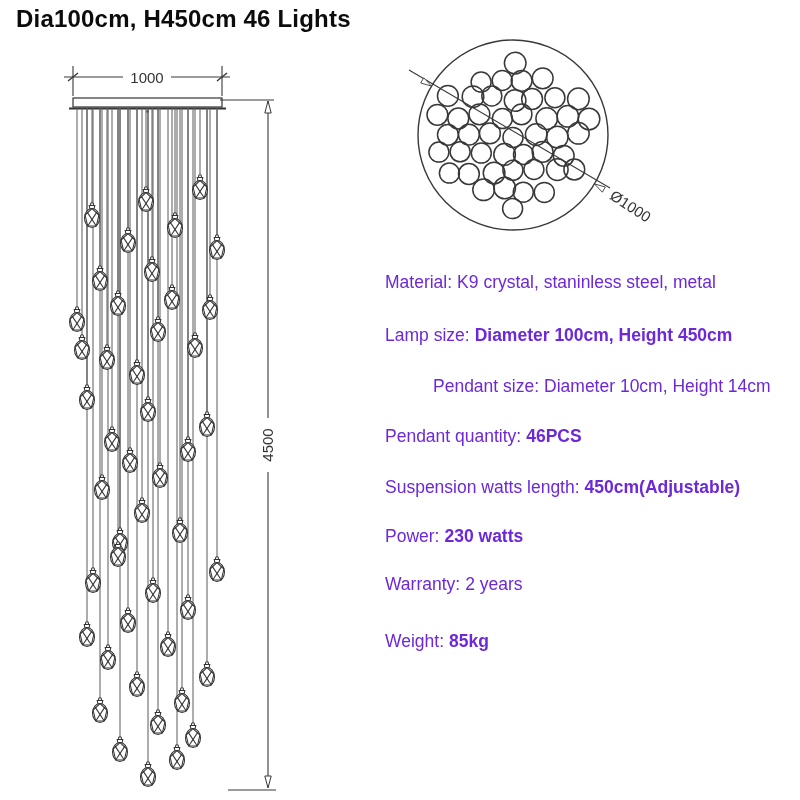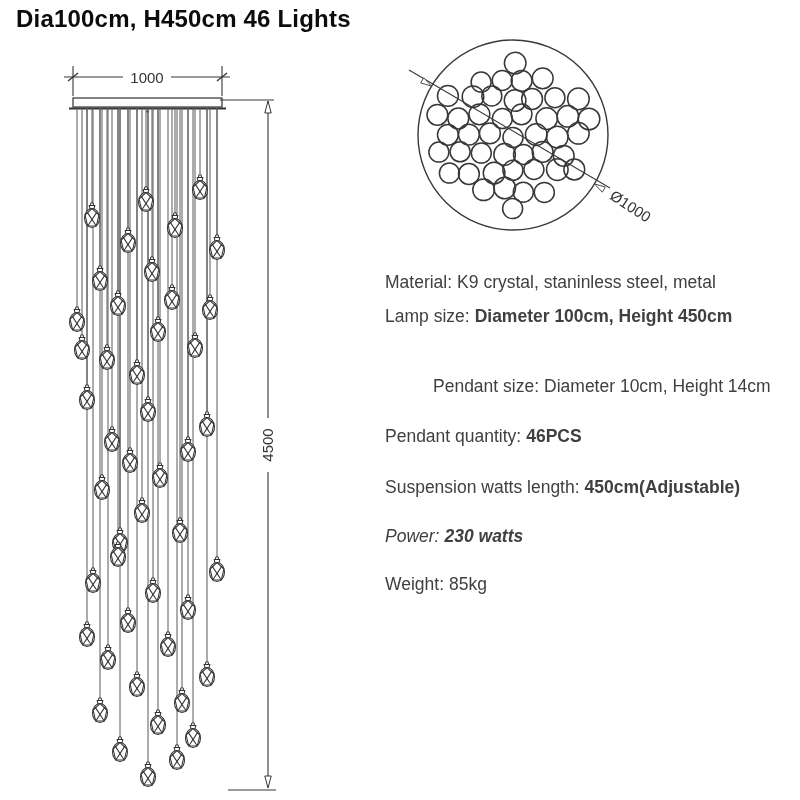--- a/index.html
+++ b/index.html
@@ -5,30 +5,30 @@
   html,body{margin:0;padding:0;background:#fff;}
   body{width:800px;height:800px;position:relative;overflow:hidden;
        font-family:"Liberation Sans",sans-serif;color:#111;}
   .canvas{position:absolute;left:0;top:0;width:800px;height:800px;background:#fff;}
   .title{position:absolute;left:16px;top:5px;font-size:24px;font-weight:bold;
          letter-spacing:.2px;color:#0c0c0c;white-space:nowrap;}
   svg{position:absolute;overflow:visible;}
   #side-view{left:0;top:0;}
   #top-view{left:380px;top:15px;}
   .specs{position:absolute;left:385px;top:0;width:410px;height:800px;}
-  .spec-row{position:absolute;left:0;white-space:nowrap;font-size:17.5px;color:#404040;}
+  .spec-row{position:absolute;left:0;white-space:nowrap;font-size:17.5px;color:#6d28d9;}
   .spec-row .lab{margin-right:5px;}
   .spec-row:nth-child(1){top:272px;}
-  .spec-row:nth-child(2){top:306px;text-align:center;}
+  .spec-row:nth-child(2){top:325px;text-align:center;}
   .spec-row:nth-child(3){top:376px;margin-left:48px;}
   .spec-row:nth-child(4){top:426px;text-align:center;}
   .spec-row:nth-child(5){top:477px;}
-  .spec-row:nth-child(6){top:526px;font-style:italic;}
+  .spec-row:nth-child(6){top:526px;}
   .spec-row:nth-child(7){top:574px;}
-  .spec-row:nth-child(8){top:631px;text-decoration:underline;}
+  .spec-row:nth-child(8){top:631px;}
   .spec-row:nth-child(2) .val,
   .spec-row:nth-child(4) .val,
   .spec-row:nth-child(5) .val,
   .spec-row:nth-child(6) .val,
   .spec-row:nth-child(8) .val{font-weight:bold;}
   .dimtext{font-size:15px;fill:#333;font-family:"Liberation Sans",sans-serif;}
 </style>
 </head>
 <body>
 
@@ -545,15 +545,16 @@
     </g>
   </svg>
 
   <div class="specs">
     <div class="spec-row"><span class="lab">Material:</span><span class="val">K9 crystal, staninless steel, metal</span></div>
     <div class="spec-row"><span class="lab">Lamp size:</span><span class="val">Diameter 100cm, Height 450cm</span></div>
     <div class="spec-row"><span class="lab">Pendant size:</span><span class="val">Diameter 10cm, Height 14cm</span></div>
     <div class="spec-row"><span class="lab">Pendant quantity:</span><span class="val">46PCS</span></div>
     <div class="spec-row"><span class="lab">Suspension watts length:</span><span class="val">450cm(Adjustable)</span></div>
     <div class="spec-row"><span class="lab">Power:</span><span class="val">230 watts</span></div>
+    <div class="spec-row"><span class="lab">Warranty:</span><span class="val">2 years</span></div>
     <div class="spec-row"><span class="lab">Weight:</span><span class="val">85kg</span></div>
   </div>
 </div>
 
 </body></html>

